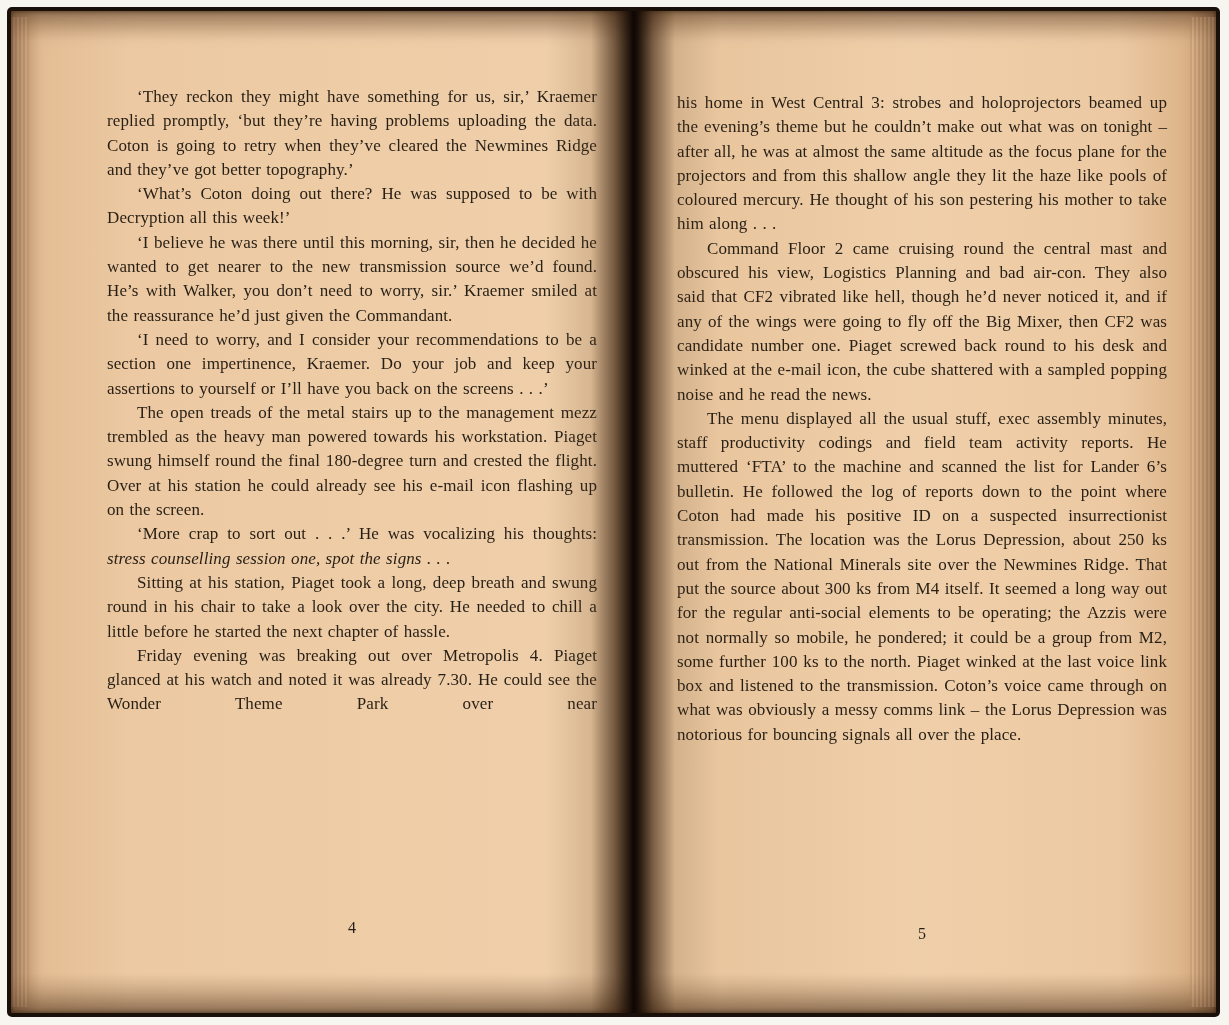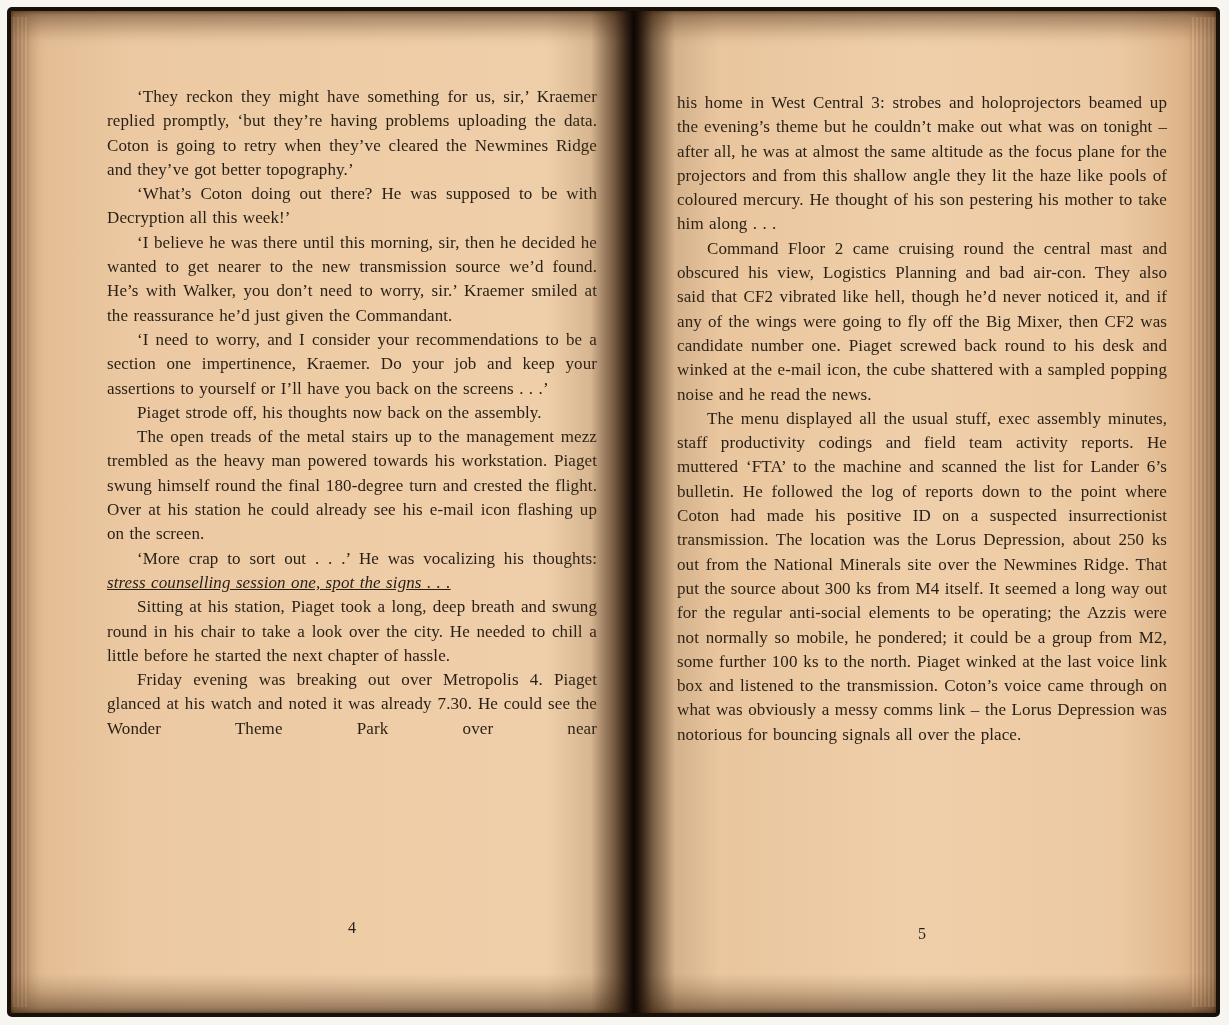--- a/index.html
+++ b/index.html
@@ -86,21 +86,21 @@
     left: 666px; top: 80px;
     width: 490px;
   }
   .text-block p {
     margin: 0;
     text-indent: 30px;
     text-align: justify;
   }
   .text-block p.no-indent { text-indent: 0; }
   .text-block p.fill-last { text-align-last: justify; }
-  em.ital { font-style: italic; text-decoration: underline; }
+  em.ital { font-style: italic; }
   .page-number {
     position: absolute;
     width: 490px;
     text-align: center;
     color: #271f15;
     font-size: 16px;
   }
   .page-number.pn-left { left: 96px; top: 908px; }
   .page-number.pn-right { left: 666px; top: 914px; }
 </style>
@@ -113,21 +113,20 @@
 
       <div class="page-edge-left"></div>
       <div class="page-edge-right"></div>
 
       <div>
         <div class="text-block text-left">
           <p>‘They reckon they might have something for us, sir,’ Kraemer replied promptly, ‘but they’re having problems uploading the data. Coton is going to retry when they’ve cleared the Newmines Ridge and they’ve got better topography.’</p>
           <p>‘What’s Coton doing out there? He was supposed to be with Decryption all this week!’</p>
           <p>‘I believe he was there until this morning, sir, then he decided he wanted to get nearer to the new transmission source we’d found. He’s with Walker, you don’t need to worry, sir.’ Kraemer smiled at the reassurance he’d just given the Commandant.</p>
           <p>‘I need to worry, and I consider your recommendations to be a section one impertinence, Kraemer. Do your job and keep your assertions to yourself or I’ll have you back on the screens . . .’</p>
-          <p>Piaget strode off, his thoughts now back on the assembly.</p>
           <p>The open treads of the metal stairs up to the management mezz trembled as the heavy man powered towards his workstation. Piaget swung himself round the final 180-degree turn and crested the flight. Over at his station he could already see his e-mail icon flashing up on the screen.</p>
           <p><span>‘More crap to sort out . . .’ He was vocalizing his thoughts: </span><em class="ital">stress counselling session one, spot the signs . . .</em></p>
           <p>Sitting at his station, Piaget took a long, deep breath and swung round in his chair to take a look over the city. He needed to chill a little before he started the next chapter of hassle.</p>
           <p class="fill-last">Friday evening was breaking out over Metropolis 4. Piaget glanced at his watch and noted it was already 7.30. He could see the Wonder Theme Park over near</p>
         </div>
         <div class="page-number pn-left">4</div>
       </div>
 
       <div>
         <div class="text-block text-right">

